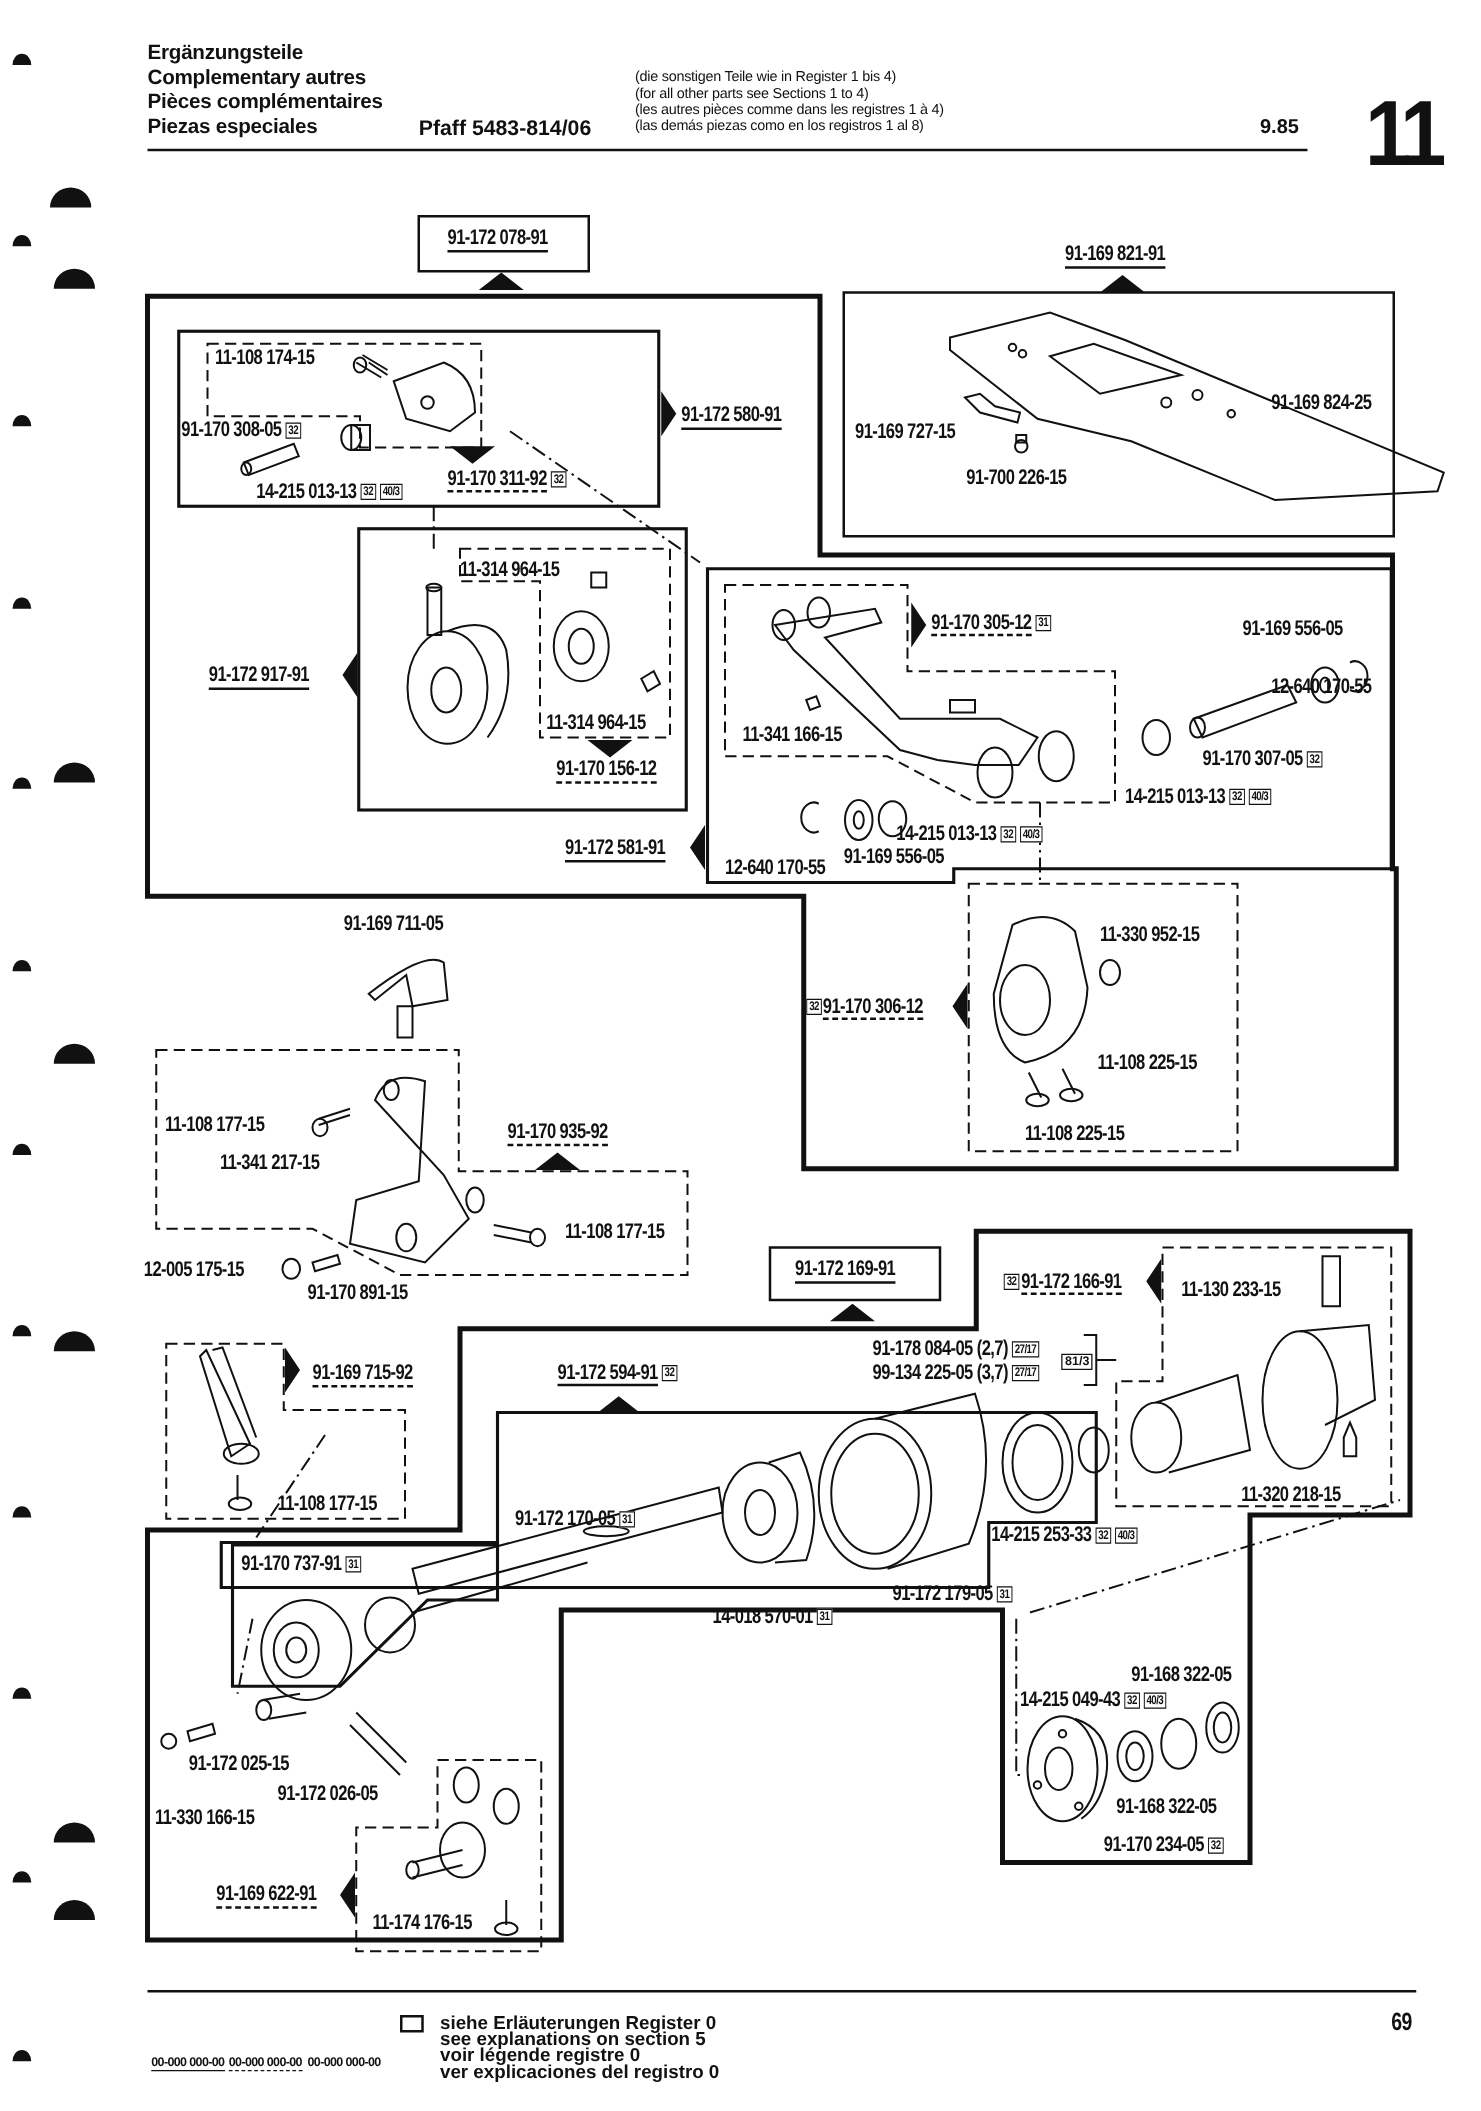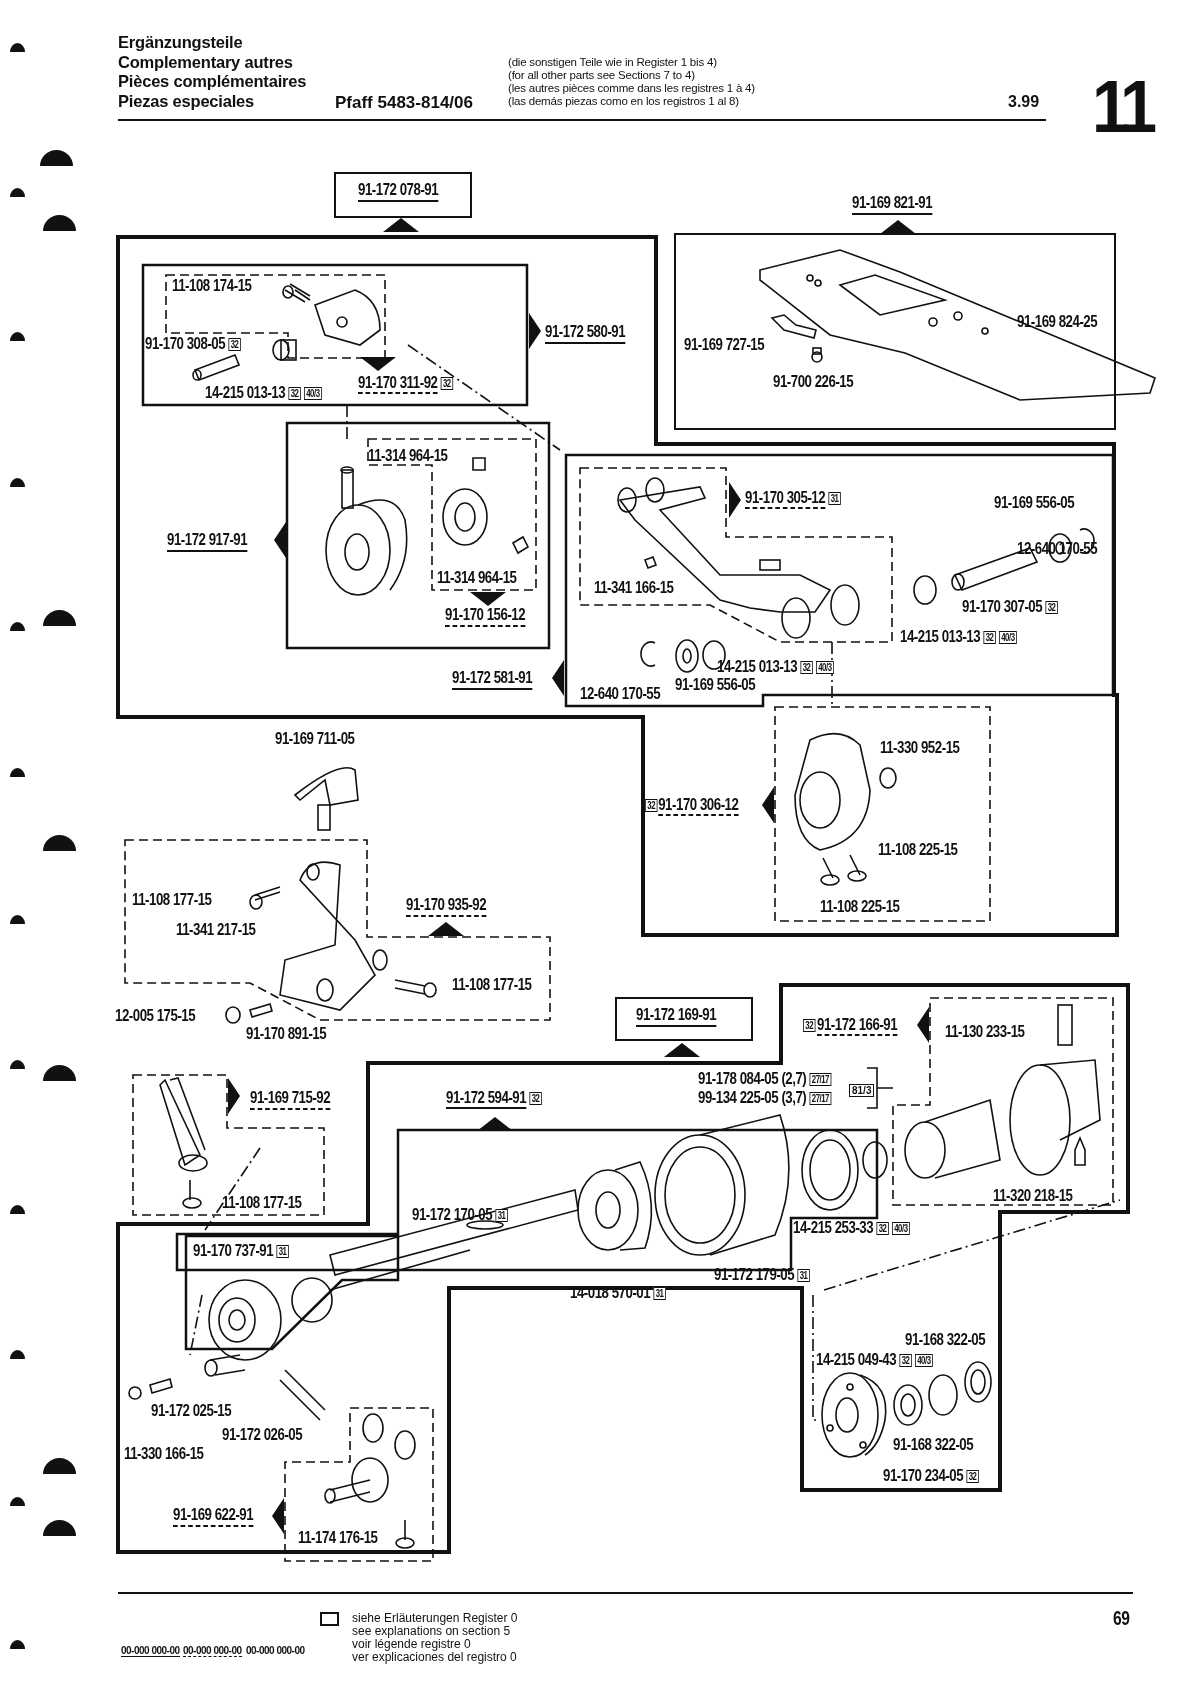--- a/index.html
+++ b/index.html
@@ -14,21 +14,21 @@
   .pn{font-family:"Liberation Sans Narrow","Liberation Sans",sans-serif;font-weight:bold;font-size:17px;letter-spacing:-0.6px;white-space:nowrap;transform:scaleX(0.78);transform-origin:left center;line-height:20px;}
   .pn.u{border-bottom:2px solid #111;}
   .pn.d{border-bottom:2px dashed #111;}
   .tag{display:inline-block;border:1.5px solid #111;font-size:10px;line-height:11px;padding:0 2px;margin-left:4px;vertical-align:middle;font-weight:bold;background:#fff;}
   .box{position:absolute;border:2px solid #111;}
   .tri-up{position:absolute;width:0;height:0;border-left:18px solid transparent;border-right:18px solid transparent;border-bottom:14px solid #111;}
   .tri-down{position:absolute;width:0;height:0;border-left:18px solid transparent;border-right:18px solid transparent;border-top:14px solid #111;}
   .tri-right{position:absolute;width:0;height:0;border-top:18px solid transparent;border-bottom:18px solid transparent;border-left:12px solid #111;}
   .tri-left{position:absolute;width:0;height:0;border-top:18px solid transparent;border-bottom:18px solid transparent;border-right:12px solid #111;}
   .punch{position:absolute;background:#111;border-radius:50% 50% 0 0 / 100% 100% 0 0;}
-  .foot-note{font-size:12px;line-height:13px;font-weight:normal;}
+  .foot-note{font-size:15px;line-height:13px;font-weight:bold;}
   .foot-ex{font-size:10px;font-family:"Liberation Sans",sans-serif;font-weight:bold;letter-spacing:-0.5px;margin-top:34px;}
   svg.draw{position:absolute;overflow:visible;}
   svg.draw *{fill:none;stroke:#111;stroke-width:1.6;}
 </style>
 </head>
 <body>
 
 <div>
   <div class="punch" style="left:10px;top:43px;width:15px;height:9px;"></div>
   <div class="punch" style="left:40px;top:150px;width:33px;height:16px;"></div>
@@ -54,25 +54,25 @@
 <div>
   <div class="abs hdr-title" style="left:118px;top:33px;">
     <div>Ergänzungsteile</div>
     <div>Complementary autres</div>
     <div>Pièces complémentaires</div>
     <div>Piezas especiales</div>
   </div>
   <div class="abs hdr-model" style="left:335px;top:93px;">Pfaff 5483-814/06</div>
   <div class="abs hdr-note" style="left:508px;top:56px;">
     <div>(die sonstigen Teile wie in Register 1 bis 4)</div>
-    <div>(for all other parts see Sections 7 to 4)</div>
+    <div>(for all other parts see Sections 1 to 4)</div>
     <div>(les autres pièces comme dans les registres 1 à 4)</div>
     <div>(las demás piezas como en los registros 1 al 8)</div>
   </div>
-  <div class="abs hdr-date" style="left:1008px;top:93px;">3.99</div>
+  <div class="abs hdr-date" style="left:1008px;top:93px;">9.85</div>
   <div class="abs hdr-reg" style="left:1092px;top:70px;">11</div>
   <div class="abs rule" style="left:118px;top:119px;width:928px;"></div>
 </div>
 
 <svg class="draw" style="left:0;top:0;" width="1185" height="1689">
 
   <path d="M118 237 H656 V444 H1114 V695 H1117 V935 H643 V717 H118 Z" style="stroke-width:4"></path>
 
   <rect x="675" y="234" width="440" height="195" style="stroke-width:2"></rect>
 

